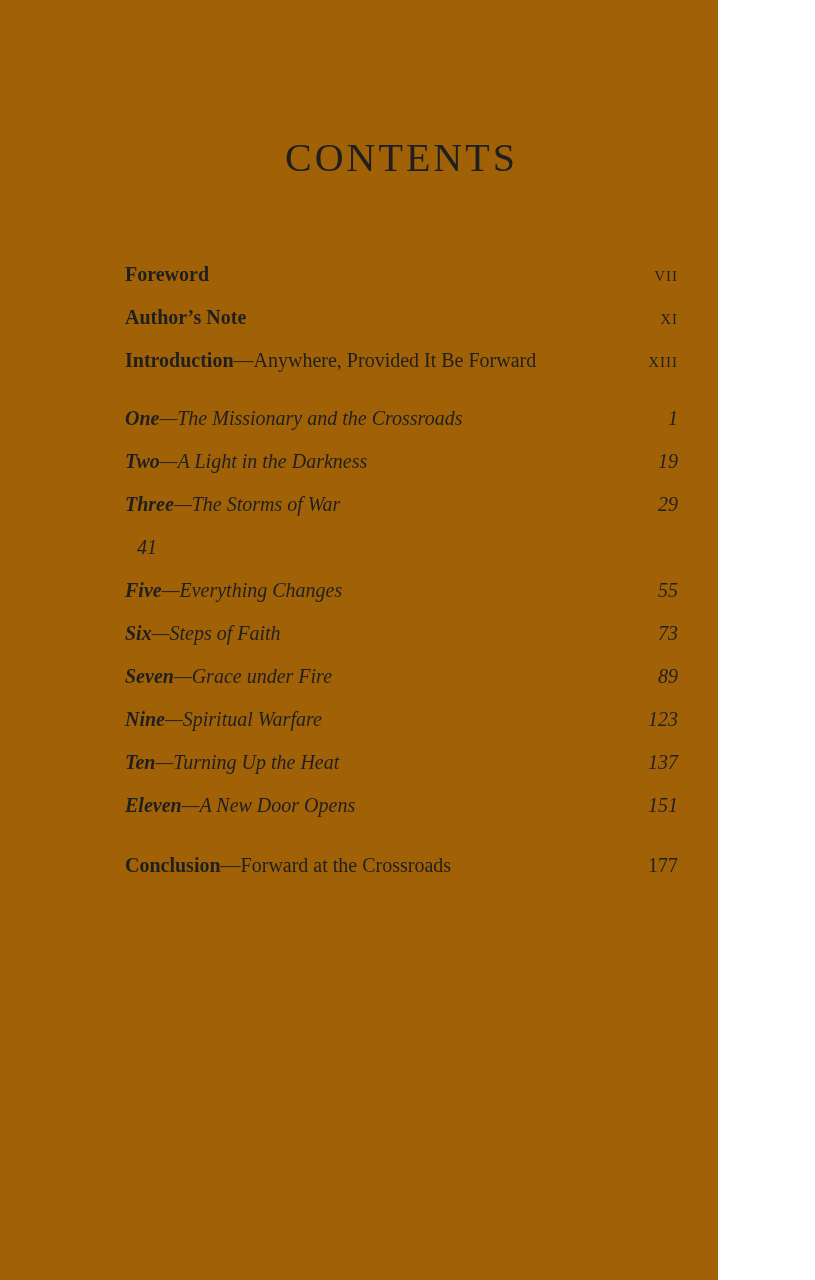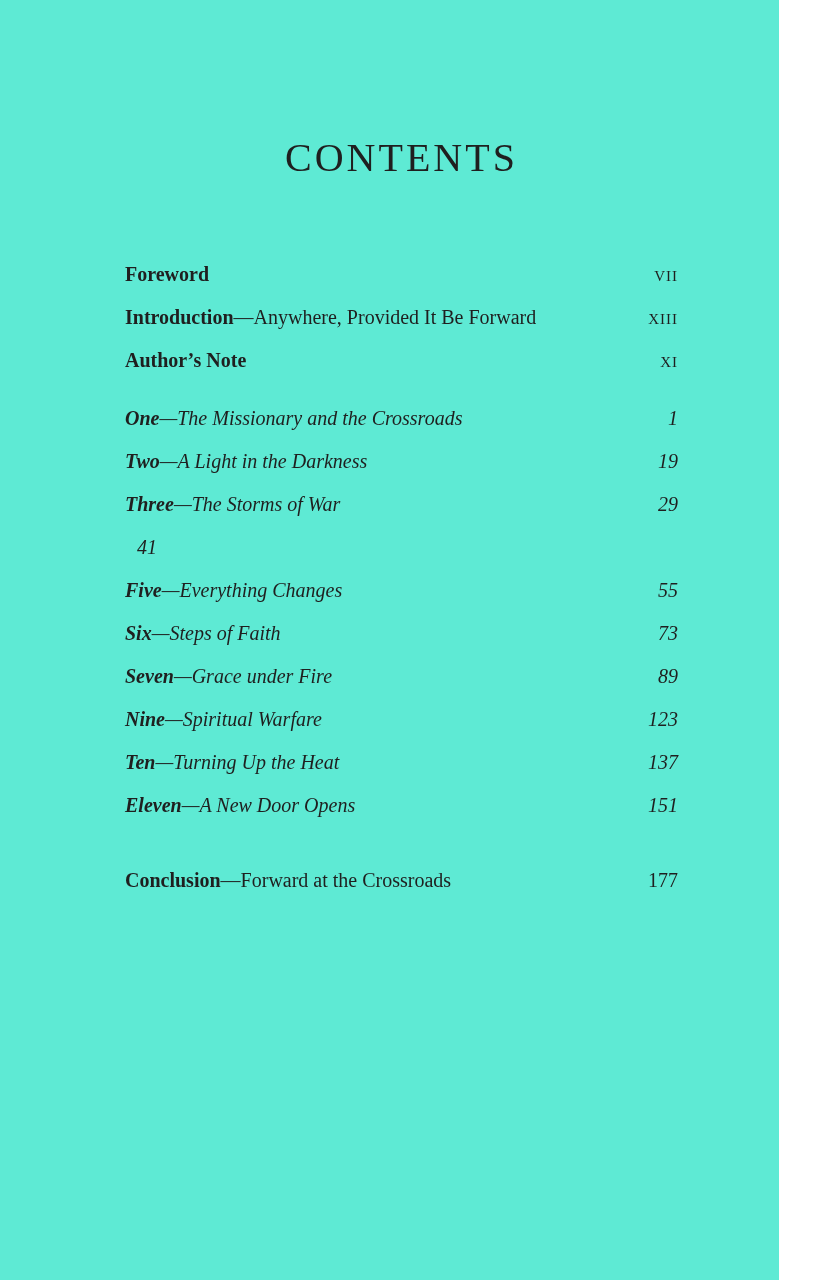--- a/index.html
+++ b/index.html
@@ -2,23 +2,23 @@
 <html><head>
 <meta charset="utf-8">
 <style>
   html, body {
     margin: 0;
     padding: 0;
     background: #ffffff;
   }
   .page {
     position: relative;
-    width: 779px;
+    width: 718px;
     height: 1280px;
-    background: #5eead4;
+    background: #a16207;
     font-family: "Liberation Serif", "DejaVu Serif", serif;
     color: #1f1f1f;
     overflow: hidden;
   }
   .content {
     position: absolute;
     left: 125px;
     top: 0;
     width: 553px;
   }
@@ -26,21 +26,21 @@
     margin: 138px 0 0 0;
     font-size: 40px;
     font-weight: 400;
     line-height: 40px;
     letter-spacing: 3px;
     text-align: center;
     white-space: nowrap;
   }
   .front-matter   { margin-top: 82px; }
   .chapters       { margin-top: 15px; font-style: italic; }
-  .conclusion-sec { margin-top: 32px; }
+  .conclusion-sec { margin-top: 17px; }
 
   .toc-row {
     height: 43px;
     display: flex;
     justify-content: space-between;
     align-items: baseline;
   }
   .entry {
     font-size: 20px;
     line-height: 28px;
@@ -66,26 +66,26 @@
   <div class="content">
 
     <h1 class="book-title">CONTENTS</h1>
 
     <div class="front-matter">
       <div class="toc-row">
         <span class="entry"><span class="label">Foreword</span><span class="subtitle"></span></span>
         <span class="pagenum roman">VII</span>
       </div>
       <div class="toc-row">
+        <span class="entry"><span class="label">Author’s Note</span><span class="subtitle"></span></span>
+        <span class="pagenum roman">XI</span>
+      </div>
+      <div class="toc-row">
         <span class="entry"><span class="label">Introduction</span><span class="subtitle">—Anywhere, Provided It Be Forward</span></span>
         <span class="pagenum roman">XIII</span>
-      </div>
-      <div class="toc-row">
-        <span class="entry"><span class="label">Author’s Note</span><span class="subtitle"></span></span>
-        <span class="pagenum roman">XI</span>
       </div>
     </div>
 
     <div class="chapters">
       <div class="toc-row">
         <span class="entry"><span class="label">One</span><span class="subtitle">—The Missionary and the Crossroads</span></span>
         <span class="pagenum">1</span>
       </div>
       <div class="toc-row">
         <span class="entry"><span class="label">Two</span><span class="subtitle">—A Light in the Darkness</span></span>

